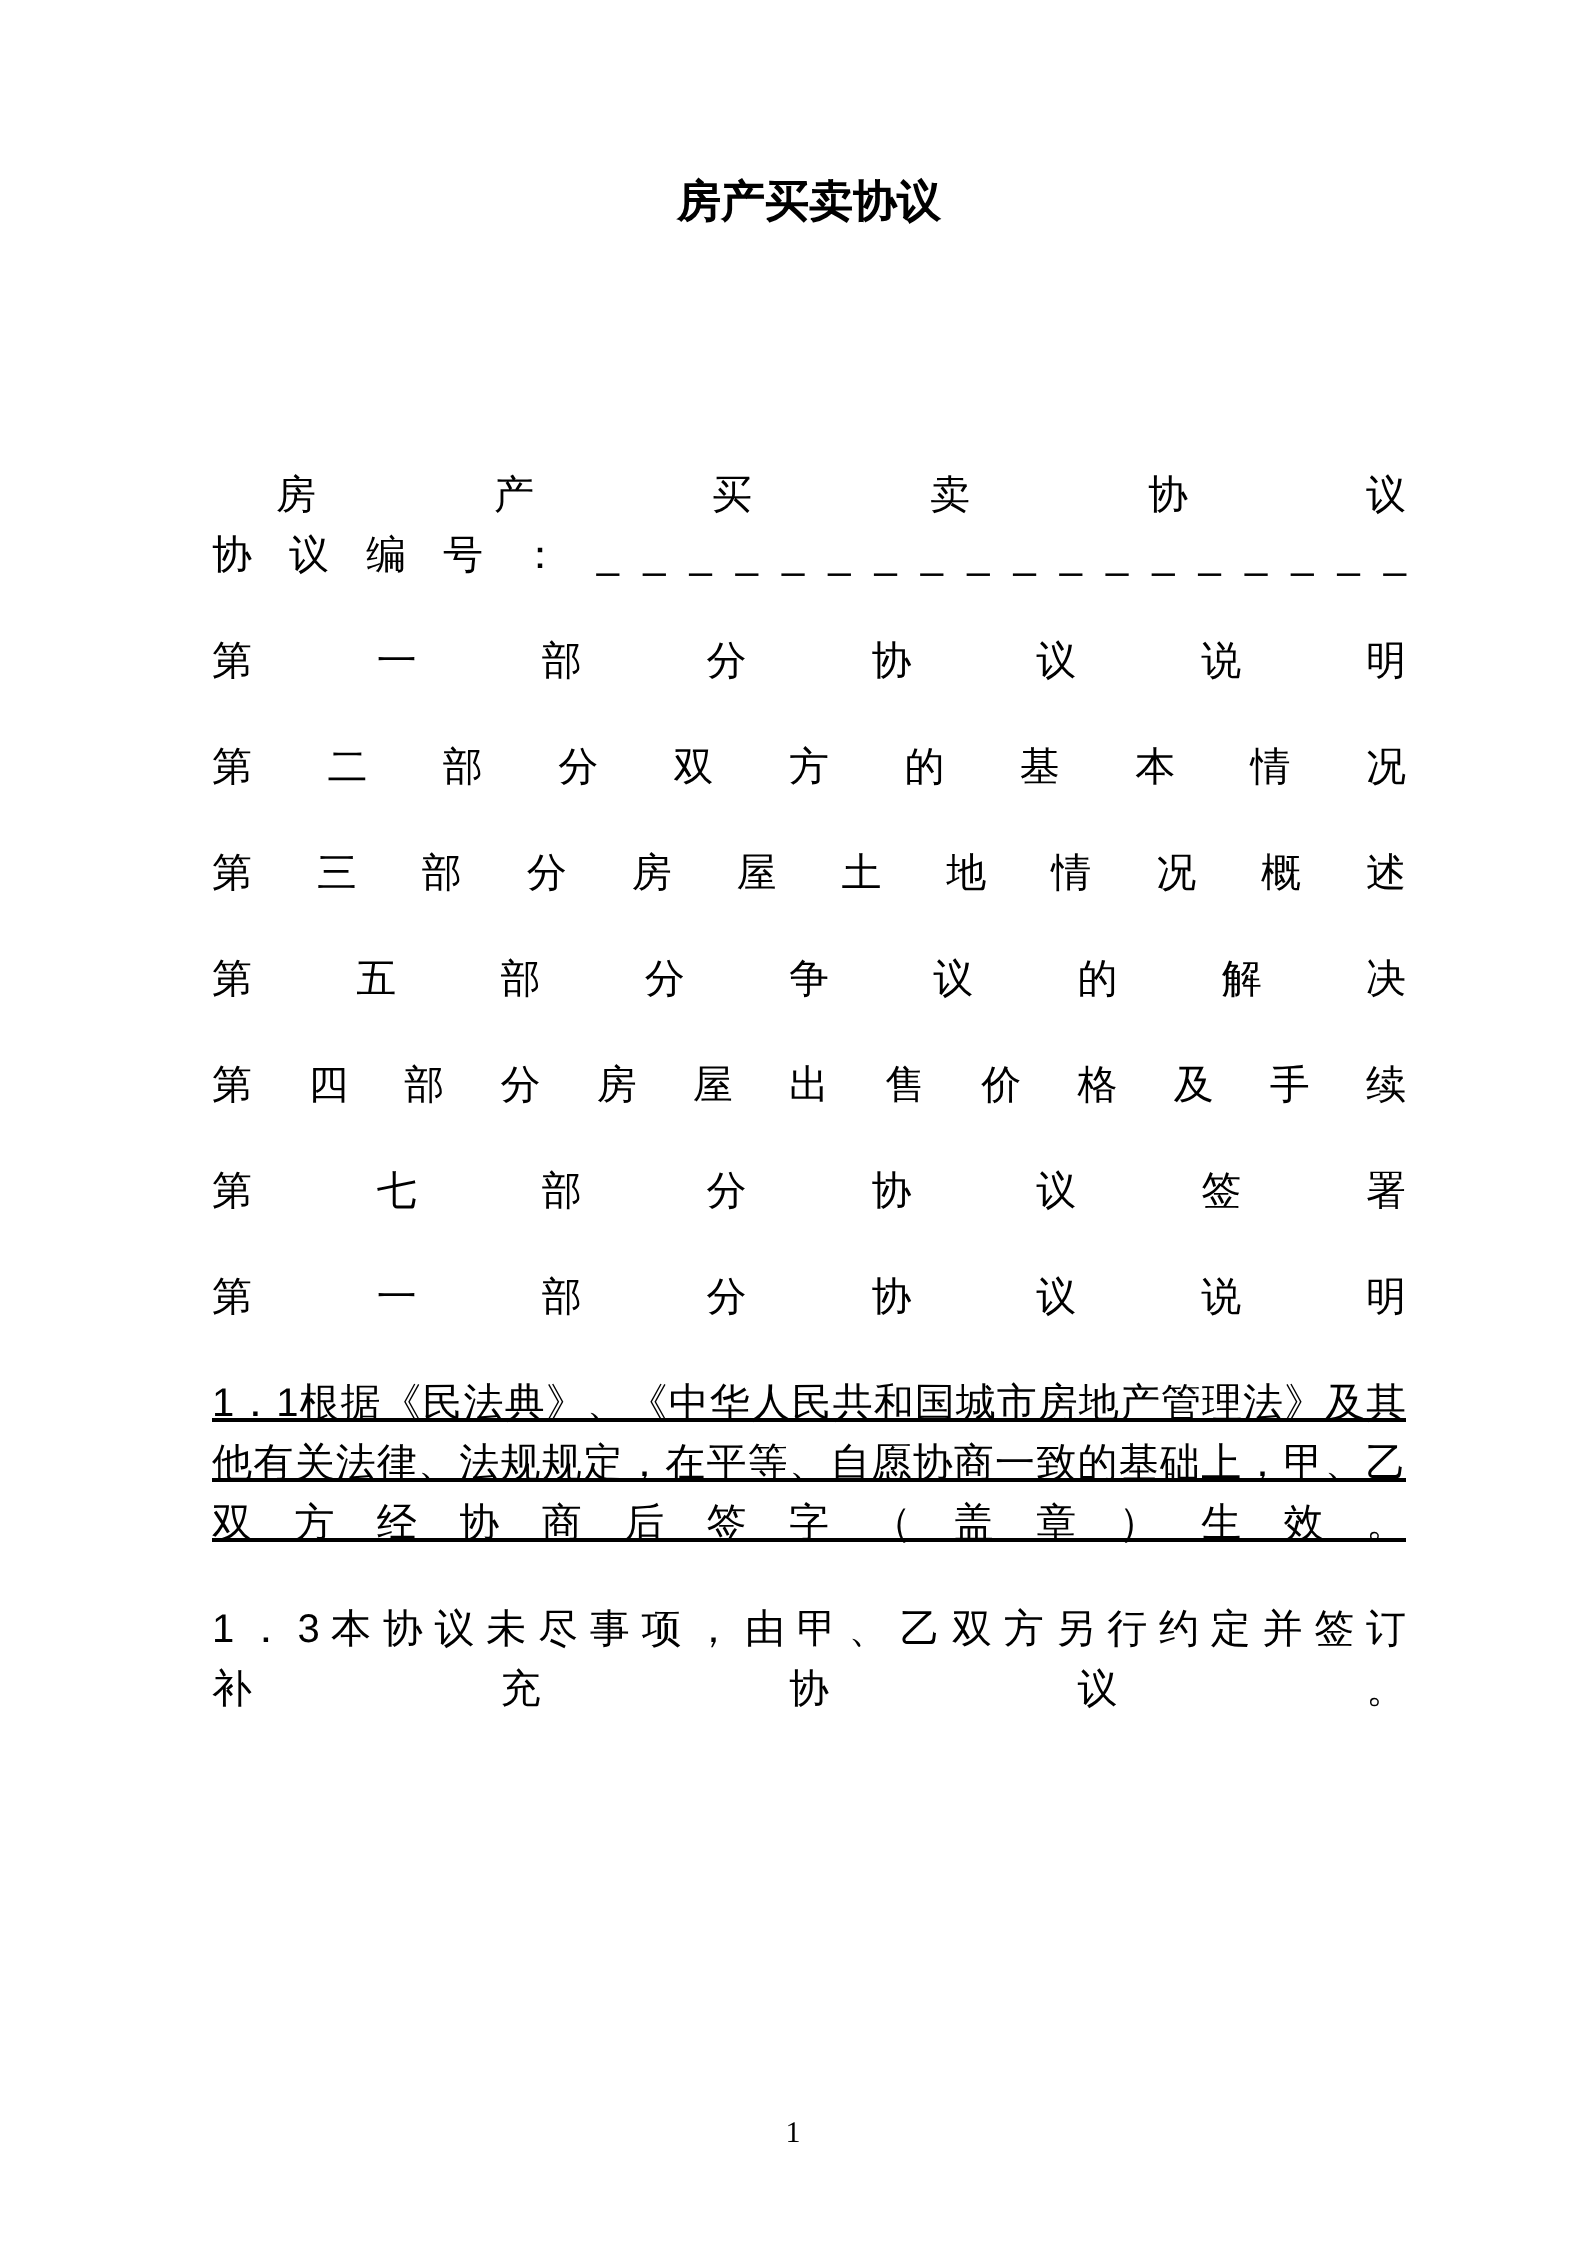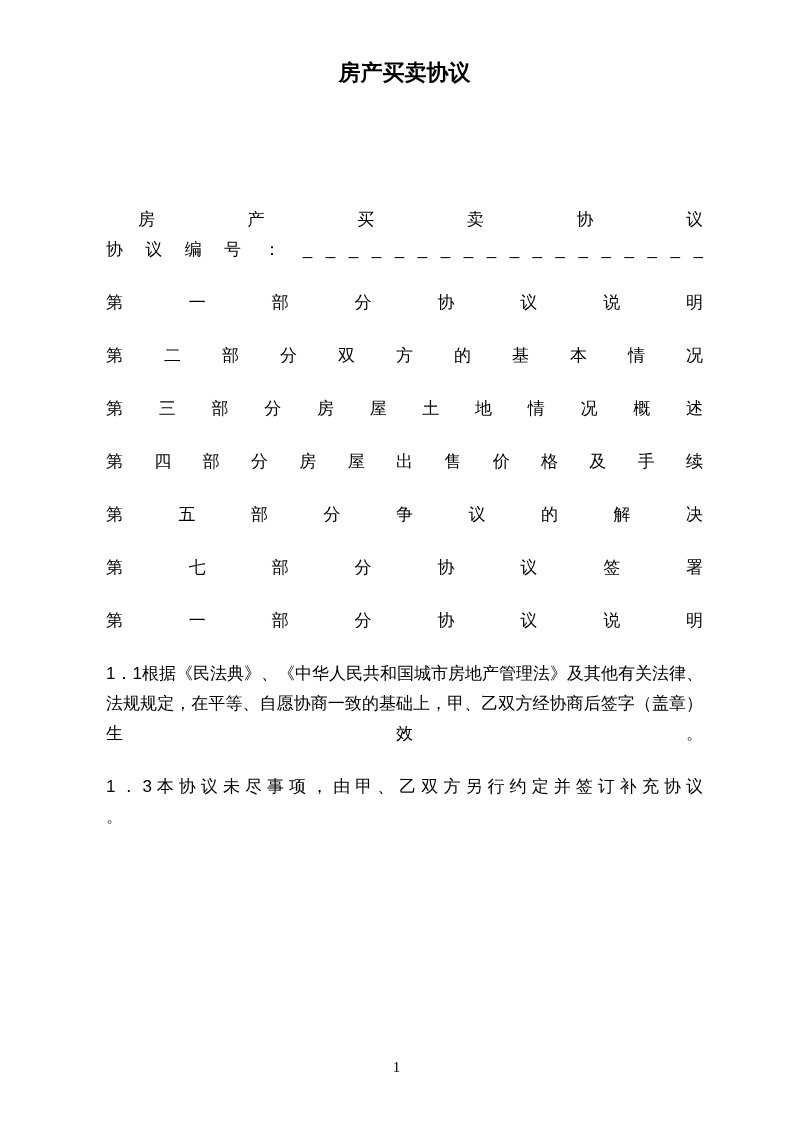--- a/index.html
+++ b/index.html
@@ -8,44 +8,45 @@
     background: #ffffff;
   }
   .page {
     position: relative;
     width: 793px;
     height: 1122px;
     background: #ffffff;
     color: #000000;
     font-family: "Liberation Sans", sans-serif;
     box-sizing: border-box;
-    padding: 58px 90px 0 106px;
+    padding: 86px 90px 0 106px;
     overflow: hidden;
   }
   .doc-title {
     font-size: 22px;
     font-weight: 700;
     line-height: 30px;
     text-align: center;
     margin: 0 0 117px 0;
   }
   .para {
-    font-size: 17px;
+    font-size: 20px;
     line-height: 30px;
     margin: 0 0 23px 0;
   }
   
   .dist {
     text-align: justify;
     text-align-last: justify;
   }
   
   .just {
     text-align: justify;
     text-align-last: justify;
+    text-decoration: underline;
   }
   .indent2 { text-indent: 32px; }
   .tight { margin-bottom: 0; }
   .page-number {
     position: absolute;
     left: 0;
     right: 0;
     top: 1052px;
     height: 30px;
     line-height: 30px;
@@ -62,22 +63,22 @@
   <h1 class="doc-title">房产买卖协议</h1>
 
   <p class="para dist indent2 tight">房 产 买 卖 协 议</p>
 
   <p class="para dist">协 议 编 号 ： _ _ _ _ _ _ _ _ _ _ _ _ _ _ _ _ _ _</p>
 
 
   <p class="para dist">第 一 部 分 协 议 说 明</p>
   <p class="para dist">第 二 部 分 双 方 的 基 本 情 况</p>
   <p class="para dist">第 三 部 分 房 屋 土 地 情 况 概 述</p>
+  <p class="para dist">第 五 部 分 争 议 的 解 决</p>
   <p class="para dist">第 四 部 分 房 屋 出 售 价 格 及 手 续</p>
-  <p class="para dist">第 五 部 分 争 议 的 解 决</p>
   <p class="para dist">第 七 部 分 协 议 签 署</p>
 
   <p class="para dist">第 一 部 分 协 议 说 明</p>
 
   <p class="para just">1．1根据《民法典》、《中华人民共和国城市房地产管理法》及其他有关法律、法规规定，在平等、自愿协商一致的基础上，甲、乙双方经协商后签字（盖章）生效。</p>
 
 
   <p class="para dist">1 ． 3 本 协 议 未 尽 事 项 ， 由 甲 、 乙 双 方 另 行 约 定 并 签 订 补 充 协 议 。</p>
 
   <div class="page-number">1</div>

